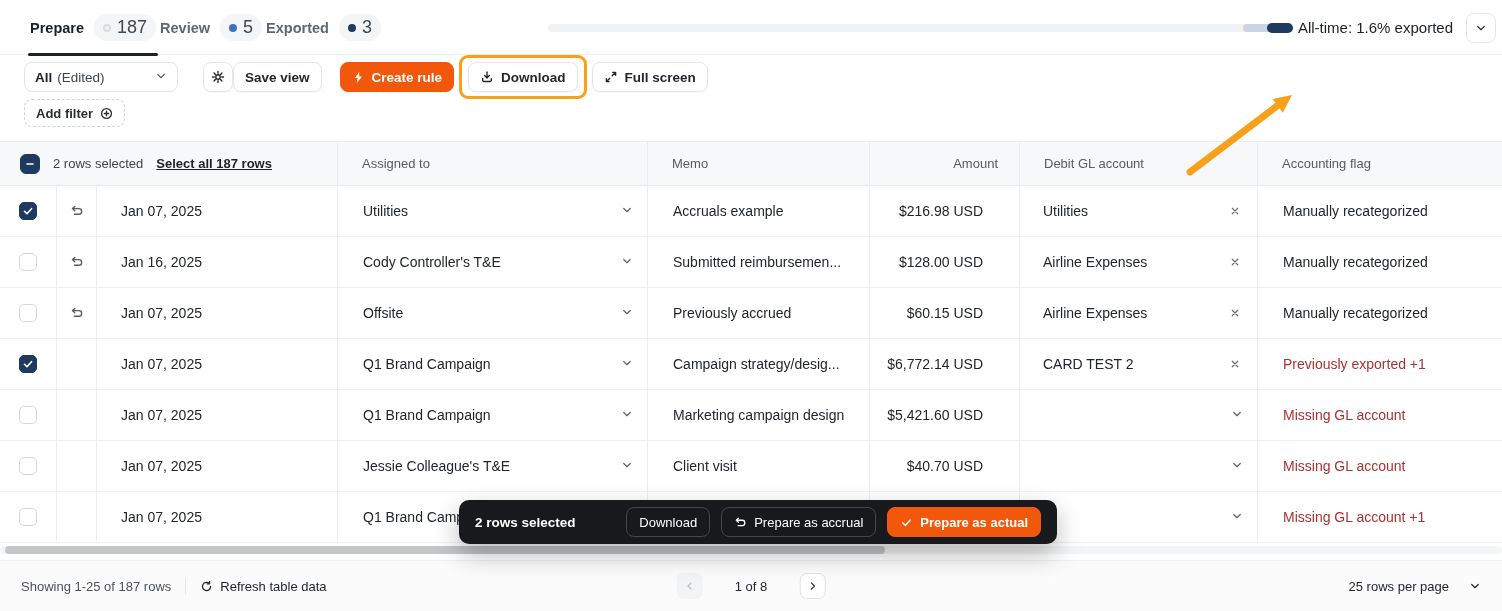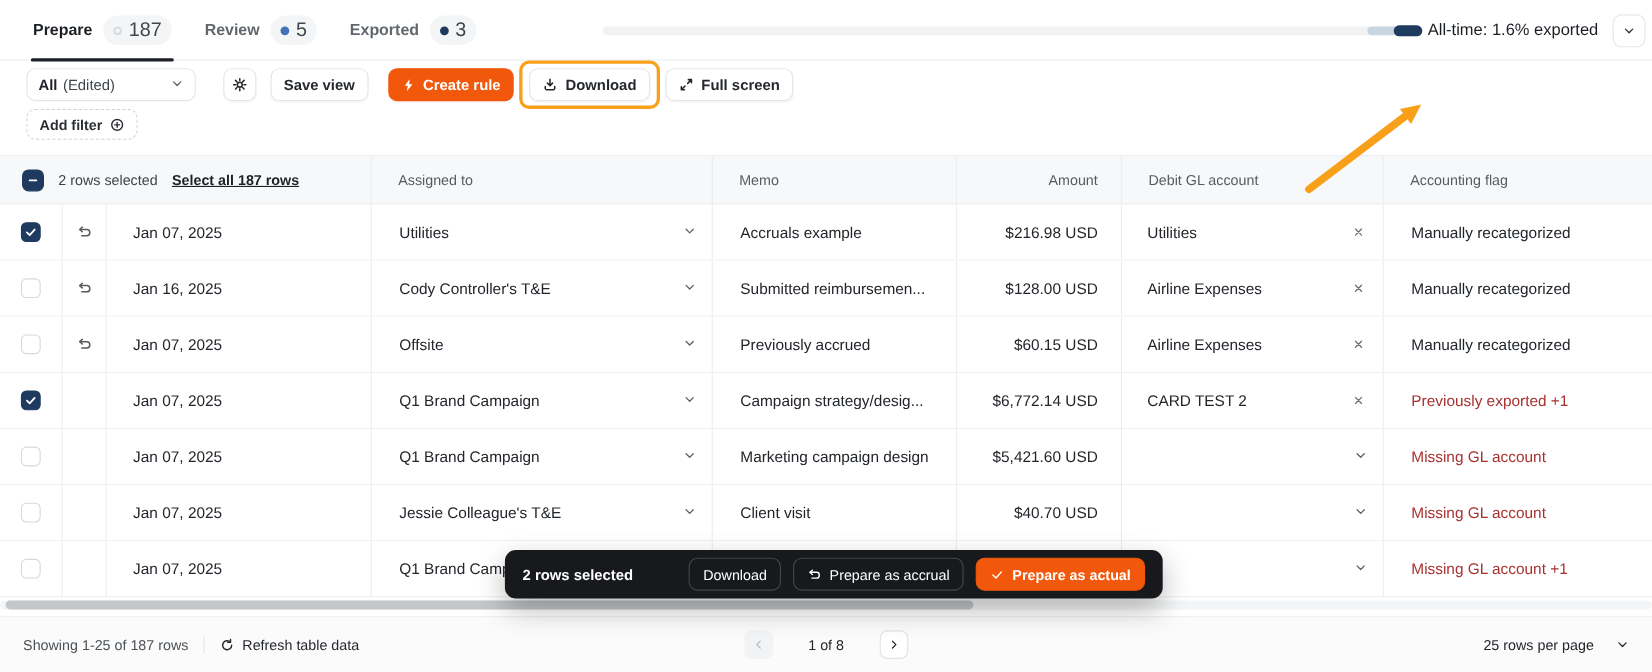--- a/index.html
+++ b/index.html
@@ -13,21 +13,21 @@
   body{margin:0;font-family:"Liberation Sans",sans-serif;background:#fff;color:#1e2227}
   .app{position:relative;width:1502px;height:611px;overflow:hidden;background:#fff}
 
   svg.ic{width:14px;height:14px;fill:none;stroke:currentColor;stroke-width:1.4;stroke-linecap:round;stroke-linejoin:round;flex:none}
   svg.ic.f{fill:currentColor;stroke:none}
   svg.ic.s12{width:12px;height:12px}
   svg.ic.s13{width:13px;height:13px}
 
   
   .tabbar{position:absolute;left:0;right:0;top:0;height:55px;border-bottom:1px solid #ECEDEF;background:#fff}
-  .tabs{position:absolute;left:28px;top:0;height:55px;display:flex;gap:26px}
+  .tabs{position:absolute;left:28px;top:0;height:55px;display:flex;}
   .tab{display:flex;align-items:center;gap:10px;position:relative;cursor:pointer;padding:0 2px}
   .tab .tlabel{font-size:14.5px;font-weight:600;color:#61676c}
   .tab.active .tlabel{color:#1c2024}
   .tab.active::after{content:"";position:absolute;left:0;right:0;bottom:-1px;height:3px;background:#1d2125;border-radius:2px}
   .badge{display:flex;align-items:center;gap:6px;background:#F4F5F6;border-radius:999px;padding:3px 9px;font-size:18px;color:#41474c}
   .dot{width:8px;height:8px;border-radius:50%;flex:none}
   .dot.ring{width:8px;height:8px;background:transparent;border:2px solid #D9DBDD}
   .dot.blue{background:var(--review-blue)}
   .dot.navy{background:var(--navy)}
   .progress{position:absolute;left:548px;top:24px;width:744px;height:8px;border-radius:4px;background:#F1F2F4}
@@ -43,21 +43,21 @@
   .filter-select .fval{font-weight:700}
   .filter-select .fnote{color:#3f454a;margin-left:5px}
   .mla{margin-left:auto}
   .chev{color:#5d6368}
   .search{flex:1;height:30px;display:flex;align-items:center;gap:8px;border:1px solid #E4E6E8;border-radius:8px;padding:0 10px;background:#fff;color:#8d9296}
   .search input{border:none;outline:none;flex:1;font-family:"Liberation Sans",sans-serif;font-size:13.5px;color:#1e2227;background:transparent}
   .search input::placeholder{color:#8d9296}
   .btn{height:30px;display:inline-flex;align-items:center;gap:7px;padding:0 11px;background:#fff;border:1px solid #E4E6E8;border-radius:8px;font-size:13.5px;font-weight:600;color:#24282d;cursor:pointer;font-family:inherit;white-space:nowrap;box-shadow:0 1px 1px rgba(16,24,32,.03)}
   .btn.icon-only{width:30px;padding:0;justify-content:center}
   .btn.primary{background:var(--accent-orange);border-color:var(--accent-orange);color:#fff}
-  .g8{margin-left:8px}.g13{margin-left:13px}.g14{margin-left:14px}.g18{margin-left:18px}
+  .g8{margin-left:8px}.g13{}.g14{margin-left:14px}.g18{margin-left:18px}
   .dl-wrap{position:relative;margin-left:14px;display:inline-flex}
   .annotation-ring{position:absolute;inset:-7px -9px;border:3px solid var(--annotation-orange);border-radius:9px;pointer-events:none}
   .annotation-arrow{position:absolute;left:1140px;top:86px;width:170px;height:96px;z-index:60;pointer-events:none}
 
   .add-filter{position:absolute;top:99px;left:24px;height:28px;display:inline-flex;align-items:center;gap:7px;padding:0 11px;border:1px dashed #CFD2D4;border-radius:8px;background:#fff;font-size:13px;font-weight:600;color:#2a2e33;cursor:pointer;font-family:inherit}
 
   
   .table{position:absolute;top:141px;left:0;right:0}
   .thead{height:45px;background:#F7F8F9;border-top:1px solid #ECEDEF;border-bottom:1px solid #E9EAEC;display:grid;grid-template-columns:338px 310px 222px 150px 238px 1fr;font-size:13px;color:#575c61}
   .th{display:flex;align-items:center;padding:0 24px;border-right:1px solid #EBEDEF}
@@ -68,21 +68,21 @@
   .sel-all{font-weight:700;color:#1d2125;text-decoration:underline;cursor:pointer}
 
   .trow{height:51px;display:grid;grid-template-columns:57px 40px 241px 310px 222px 150px 238px 1fr;border-bottom:1px solid #EFF0F1;background:#fff}
   .td{display:flex;align-items:center;font-size:14px;color:#22262b;border-right:1px solid #EBEDEF;min-width:0;overflow:hidden;white-space:nowrap}
   .td:last-child{border-right:none}
   .td-check{justify-content:center}
   .td-repeat{justify-content:center;color:#565c61}
   .td-date{padding-left:24px}
   .td-assigned{padding:0 14px 0 25px;justify-content:space-between;cursor:pointer}
   .td-memo{padding-left:25px}
-  .td-amount{justify-content:flex-end;padding-right:21px}
+  .td-amount{justify-content:flex-end;padding-right:36px}
   .td-gl{padding:0 14px 0 23px;justify-content:space-between;cursor:pointer}
   .td-flag{padding-left:25px;font-weight:500}
   .td-flag .err{color:var(--flag-red)}
   .tx{overflow:hidden;text-overflow:ellipsis}
   .xbtn{background:none;border:none;cursor:pointer;color:#6a7075;display:flex;padding:2px}
 
   .cb{width:18px;height:18px;border-radius:5px;border:1.5px solid #D6D8DA;background:#fff;display:flex;align-items:center;justify-content:center;cursor:pointer;padding:0;color:#fff}
   .cb.lg{width:20px;height:20px;border-radius:6px}
   .cb.checked,.cb.indet{background:var(--navy);border-color:var(--navy)}
   .cb svg{display:none}

